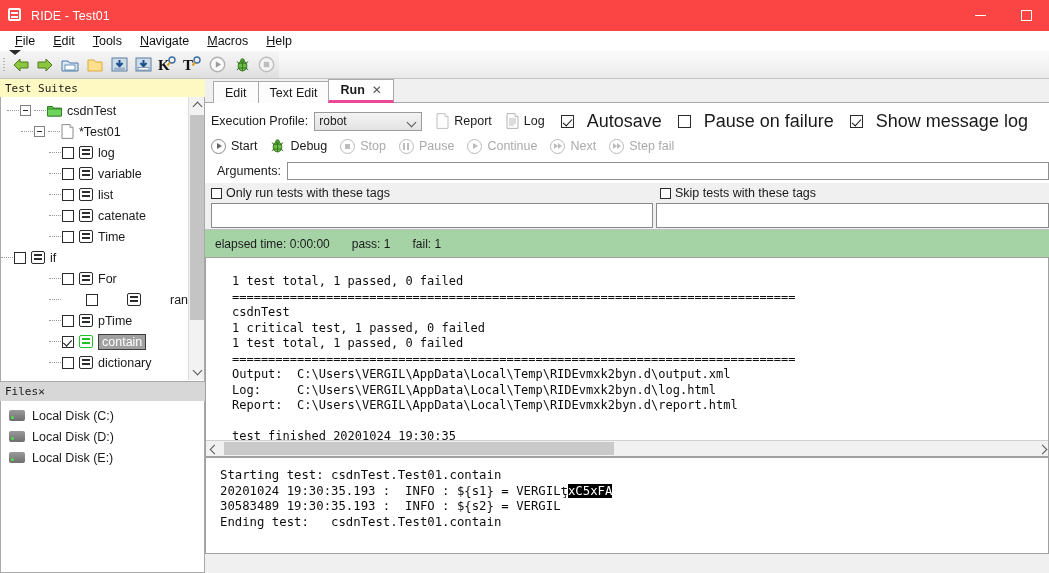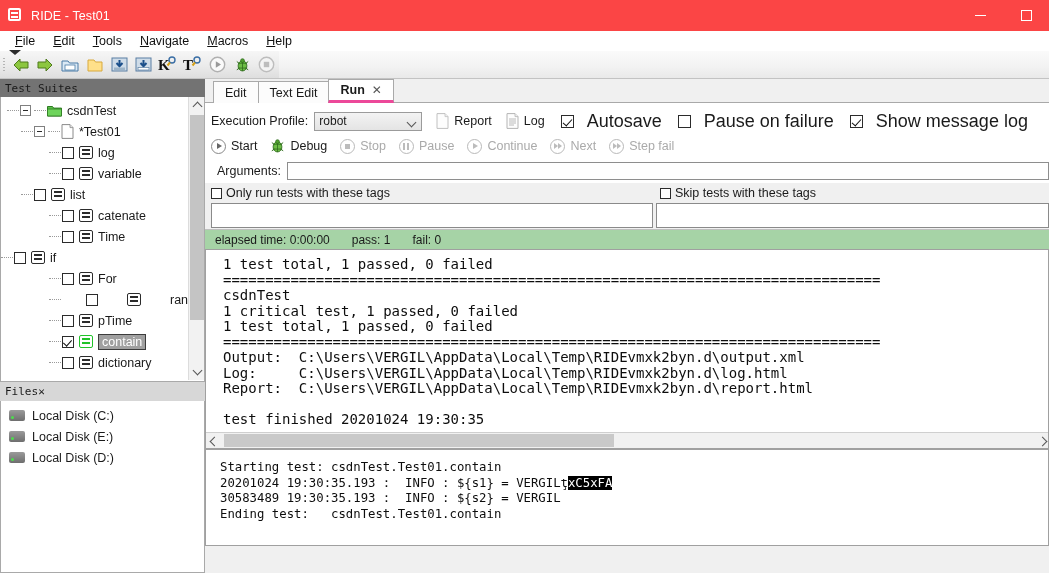--- a/index.html
+++ b/index.html
@@ -76,21 +76,21 @@
   .folder-ico { width: 18px; height: 14px; }
   .tb-caret {
     position: absolute; left: 9px; top: -1px; width: 0; height: 0;
     border-left: 6px solid transparent; border-right: 6px solid transparent;
     border-top: 5px solid #2b2b2b;
   }
 
   
   .left-col { position: absolute; left: 0; top: 79px; width: 205px; height: 494px; background: #f0f0f0; }
   .panel-head {
-    height: 18px; background: #737373;
+    height: 18px; background: #fef9c3;
     font-family: "DejaVu Sans Mono", monospace; font-size: 11px; color: #1a1a1a;
     display: flex; align-items: center; padding: 0 5px; position: relative;
   }
   .tree-panel {
     position: absolute; left: 0; top: 18px; width: 205px; height: 285px;
     background: #fff; border: 1px solid #a9a9a9; border-top: none;
     overflow: hidden;
   }
   .tree-inner { position: absolute; left: 0; top: 0; width: 189px; height: 283px; padding-top: 3px; }
 
@@ -229,33 +229,33 @@
   .tagcell.right { padding-left: 5px; }
   .tagbox {
     width: 11px; height: 11px; border: 1px solid #2b2b2b; background: #fff; flex: 0 0 auto;
   }
   .tagfields { display: flex; height: 26px; background:#f0f0f0; }
   .tagfield { height: 25px; border: 1px solid #8a8a8a; background: #fff; }
   .tagfield.f1 { width: 443px; margin-left: 6px; }
   .tagfield.f2 { width: 393px; margin-left: 3px; }
 
   .statusbar {
-    height: 20px; background: #a6d3a6; border-top: 1px solid #bfbfbf;
+    height: 28px; background: #a6d3a6; border-top: 1px solid #bfbfbf;
     display: flex; align-items: center; padding-left: 10px;
     font-size: 12px; gap: 22px;
   }
 
   .console {
     position: relative; height: 200px; background: #fff;
     border: 1px solid #a0a0a0; border-left: 1px solid #a0a0a0;
     overflow: hidden;
   }
   .console pre {
-    margin: 3px; padding: 4px 0 0 14px;
-    font-family: "DejaVu Sans Mono", monospace; font-size: 14px;
+    margin: 12px; padding: 4px 0 0 14px;
+    font-family: "DejaVu Sans Mono", monospace; font-size: 12px;
     line-height: 15.5px; color: #0d0d0d; white-space: pre;
   }
   .hscroll {
     position: absolute; left: 0; bottom: 0; width: 844px; height: 16px;
     background: #f1f1f1; border-top: 1px solid #cfcfcf;
   }
   .hs-btn { position: absolute; top: 0; width: 16px; height: 16px; display:flex;align-items:center;justify-content:center;}
   .hs-thumb { position: absolute; left: 18px; top: 1px; width: 390px; height: 13px; background: #c9c9c9; }
 
   .msglog {
@@ -411,21 +411,21 @@
           <div class="cbox"></div>
           <div class="ico-robot"></div>
           <span class="tlabel">log</span>
         </div>
         <div class="tnode" style="padding-left:48px;">
           <div class="dotseg"></div>
           <div class="cbox"></div>
           <div class="ico-robot"></div>
           <span class="tlabel">variable</span>
         </div>
-        <div class="tnode" style="padding-left:20px;">
+        <div class="tnode" style="padding-left:48px;">
           <div class="dotseg"></div>
           <div class="cbox"></div>
           <div class="ico-robot"></div>
           <span class="tlabel">list</span>
         </div>
         <div class="tnode" style="padding-left:48px;">
           <div class="dotseg"></div>
           <div class="cbox"></div>
           <div class="ico-robot"></div>
           <span class="tlabel">catenate</span>
@@ -491,25 +491,25 @@
       <span class="close-x">✕</span>
     </div>
 
     <div class="files-panel">
       <div class="file-row">
         <div class="ico-drive"></div>
         <span>Local Disk (C:)</span>
       </div>
       <div class="file-row">
         <div class="ico-drive"></div>
-        <span>Local Disk (E:)</span>
+        <span>Local Disk (D:)</span>
       </div>
       <div class="file-row">
         <div class="ico-drive"></div>
-        <span>Local Disk (D:)</span>
+        <span>Local Disk (E:)</span>
       </div>
     </div>
   </div>
 
   <div class="main">
 
     <div class="tabstrip">
       <div class="tab">
         <span>Edit</span>
       </div>
@@ -634,21 +634,21 @@
     </div>
 
     <div class="tagfields">
       <input class="tagfield f1" type="text" value="" style="">
       <input class="tagfield f2" type="text" value="" style="">
     </div>
 
     <div class="statusbar">
       <span>elapsed time: 0:00:00</span>
       <span>pass: 1</span>
-      <span>fail: 0</span>
+      <span>fail: 1</span>
     </div>
 
     <div class="console">
       <pre>1 test total, 1 passed, 0 failed
 ==============================================================================
 csdnTest
 1 critical test, 1 passed, 0 failed
 1 test total, 1 passed, 0 failed
 ==============================================================================
 Output:  C:\Users\VERGIL\AppData\Local\Temp\RIDEvmxk2byn.d\output.xml

